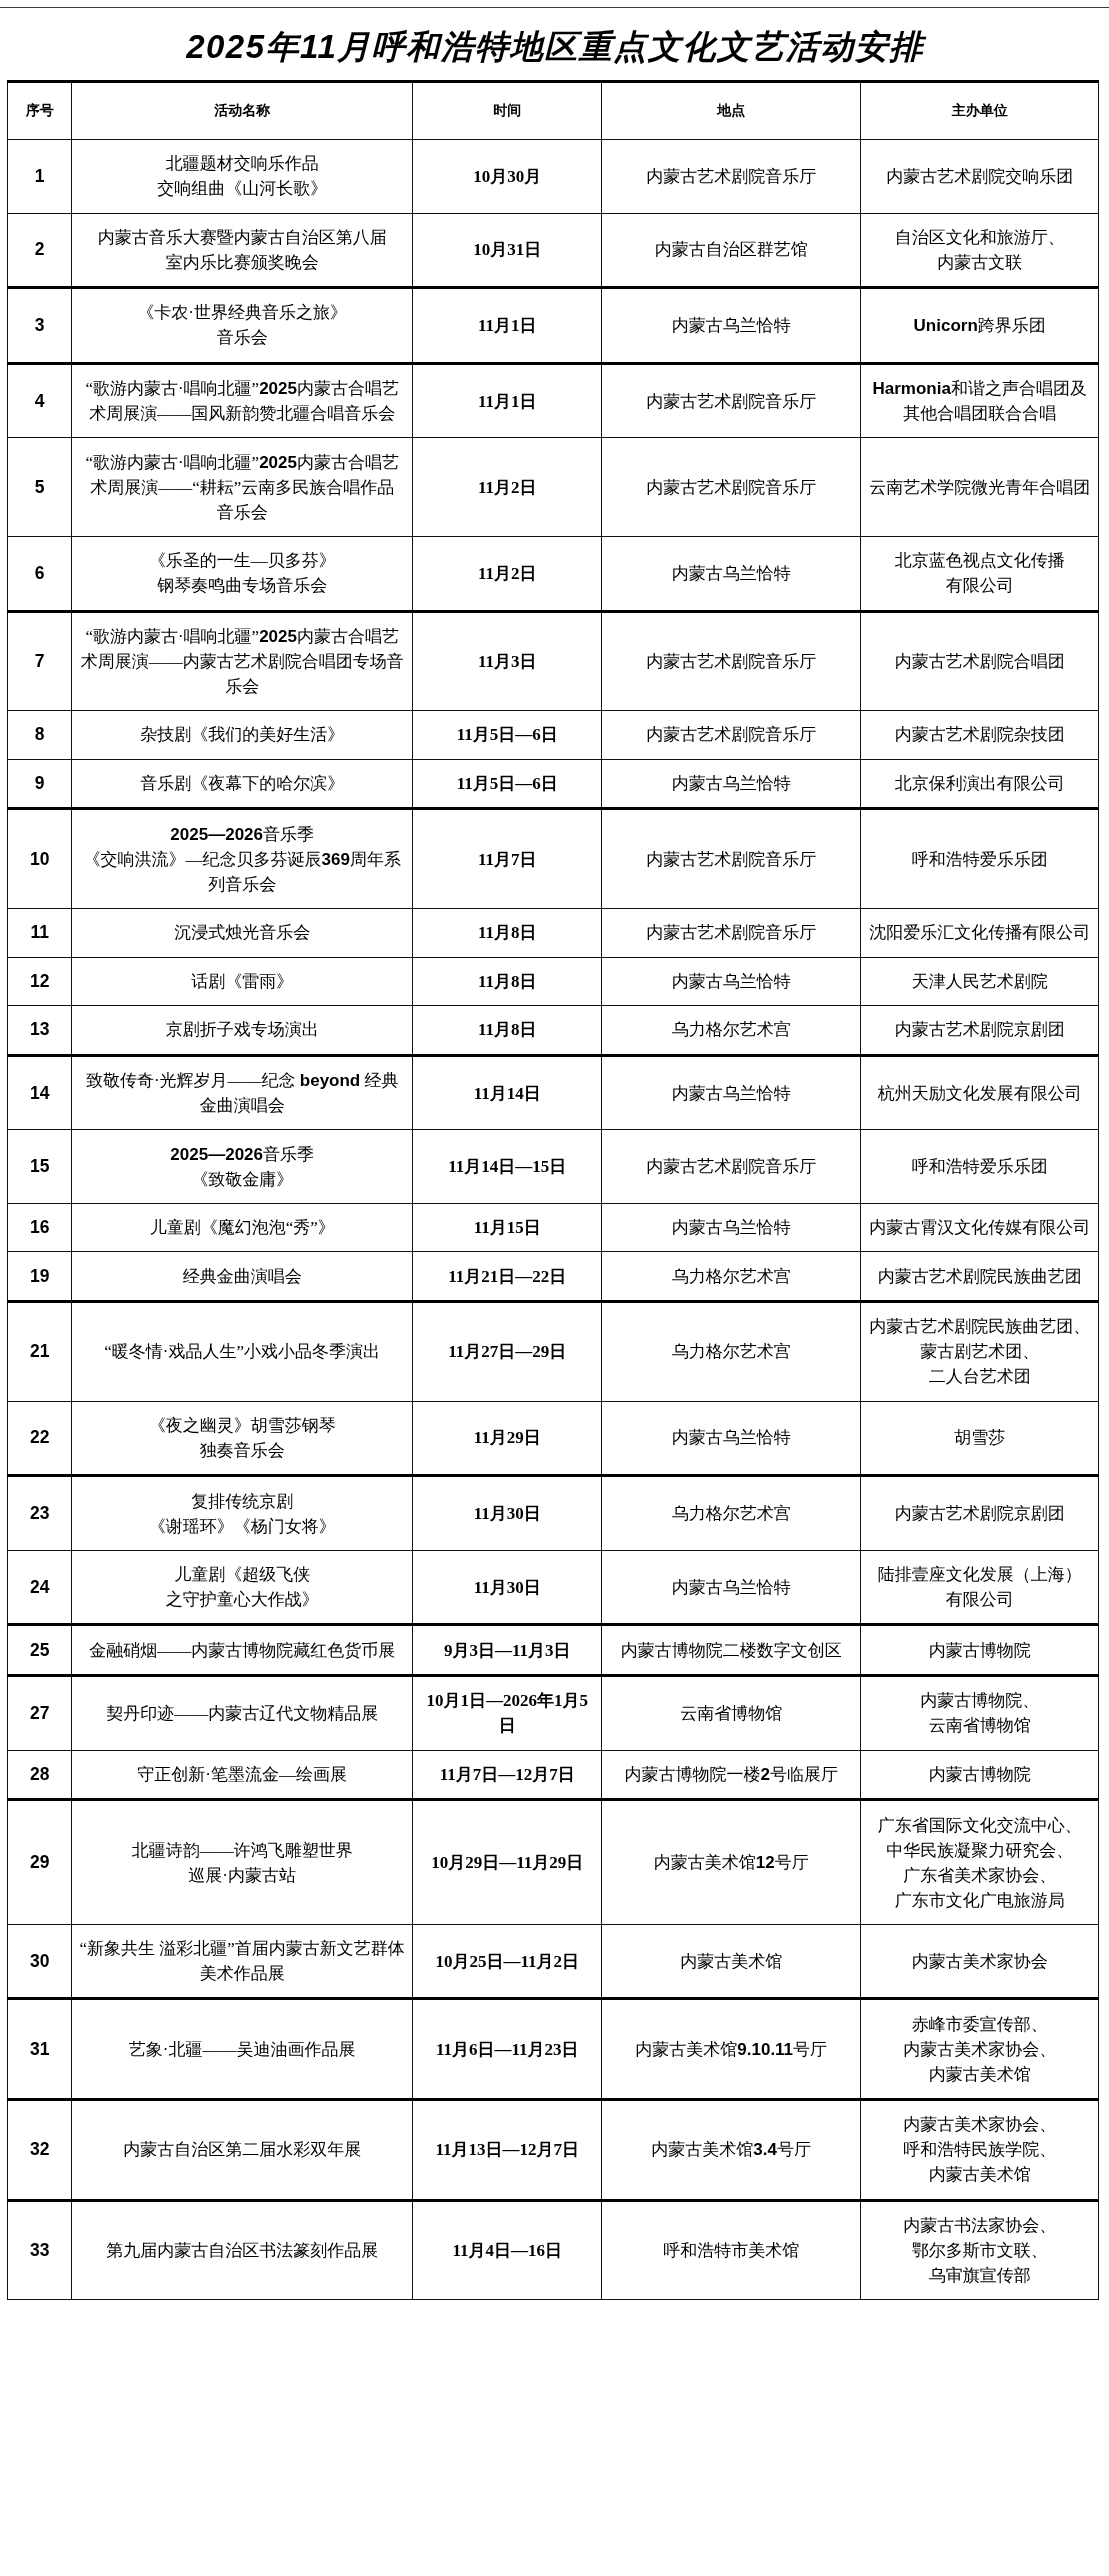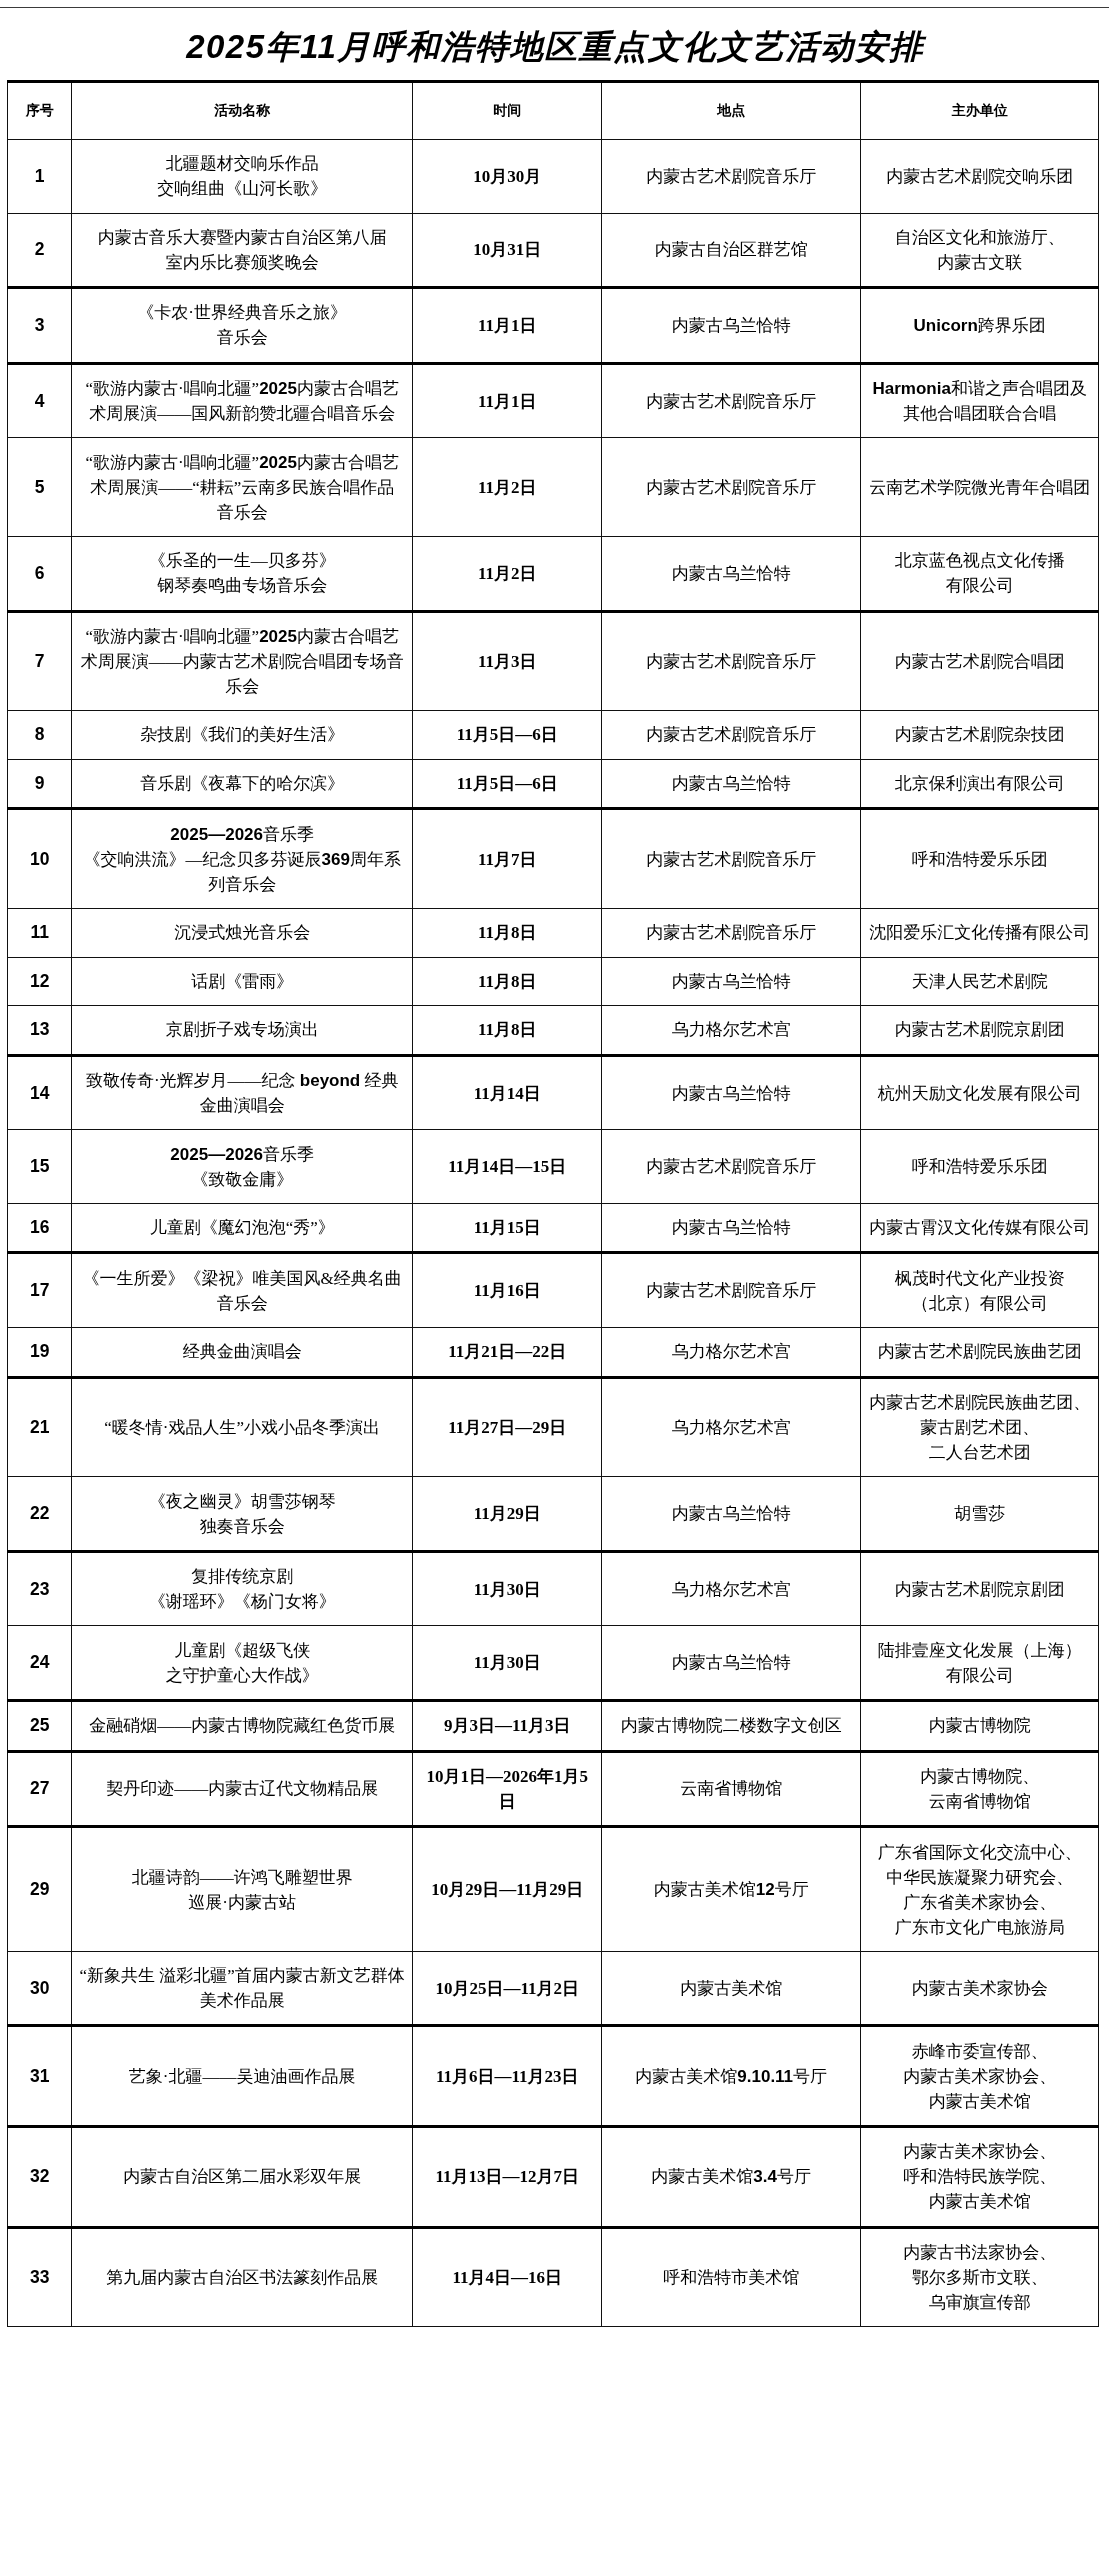--- a/index.html
+++ b/index.html
@@ -156,27 +156,20 @@
         <td class="c-place">内蒙古艺术剧院音乐厅</td>
         <td class="c-org">呼和浩特爱乐乐团</td>
       </tr>
       <tr>
         <td class="c-no">16</td>
         <td class="c-name">儿童剧《魔幻泡泡“秀”》</td>
         <td class="c-time"><b>11</b>月<b>15</b>日</td>
         <td class="c-place">内蒙古乌兰恰特</td>
         <td class="c-org">内蒙古霄汉文化传媒有限公司</td>
       </tr>
-      <tr class="thick-top">
-        <td class="c-no">17</td>
-        <td class="c-name">《一生所爱》《梁祝》唯美国风&amp;经典名曲<br>音乐会</td>
-        <td class="c-time"><b>11</b>月<b>16</b>日</td>
-        <td class="c-place">内蒙古艺术剧院音乐厅</td>
-        <td class="c-org">枫茂时代文化产业投资<br>（北京）有限公司</td>
-      </tr>
       <tr>
         <td class="c-no">19</td>
         <td class="c-name">经典金曲演唱会</td>
         <td class="c-time"><b>11</b>月<b>21</b>日—<b>22</b>日</td>
         <td class="c-place">乌力格尔艺术宫</td>
         <td class="c-org">内蒙古艺术剧院民族曲艺团</td>
       </tr>
       <tr class="thick-top">
         <td class="c-no">21</td>
         <td class="c-name">“暖冬情·戏品人生”小戏小品冬季演出</td>
@@ -212,20 +205,27 @@
         <td class="c-place">内蒙古博物院二楼数字文创区</td>
         <td class="c-org">内蒙古博物院</td>
       </tr>
       <tr class="thick-top">
         <td class="c-no">27</td>
         <td class="c-name">契丹印迹——内蒙古辽代文物精品展</td>
         <td class="c-time"><b>10</b>月<b>1</b>日—<b>2026</b>年<b>1</b>月<b>5</b>日</td>
         <td class="c-place">云南省博物馆</td>
         <td class="c-org">内蒙古博物院、<br>云南省博物馆</td>
       </tr>
+      <tr>
+        <td class="c-no">28</td>
+        <td class="c-name">守正创新·笔墨流金—绘画展</td>
+        <td class="c-time"><b>11</b>月<b>7</b>日—<b>12</b>月<b>7</b>日</td>
+        <td class="c-place">内蒙古博物院一楼<b>2</b>号临展厅</td>
+        <td class="c-org">内蒙古博物院</td>
+      </tr>
       <tr class="thick-top">
         <td class="c-no">29</td>
         <td class="c-name">北疆诗韵——许鸿飞雕塑世界<br>巡展·内蒙古站</td>
         <td class="c-time"><b>10</b>月<b>29</b>日—<b>11</b>月<b>29</b>日</td>
         <td class="c-place">内蒙古美术馆<b>12</b>号厅</td>
         <td class="c-org">广东省国际文化交流中心、<br>中华民族凝聚力研究会、<br>广东省美术家协会、<br>广东市文化广电旅游局</td>
       </tr>
       <tr>
         <td class="c-no">30</td>
         <td class="c-name">“新象共生 溢彩北疆”首届内蒙古新文艺群体美术作品展</td>

